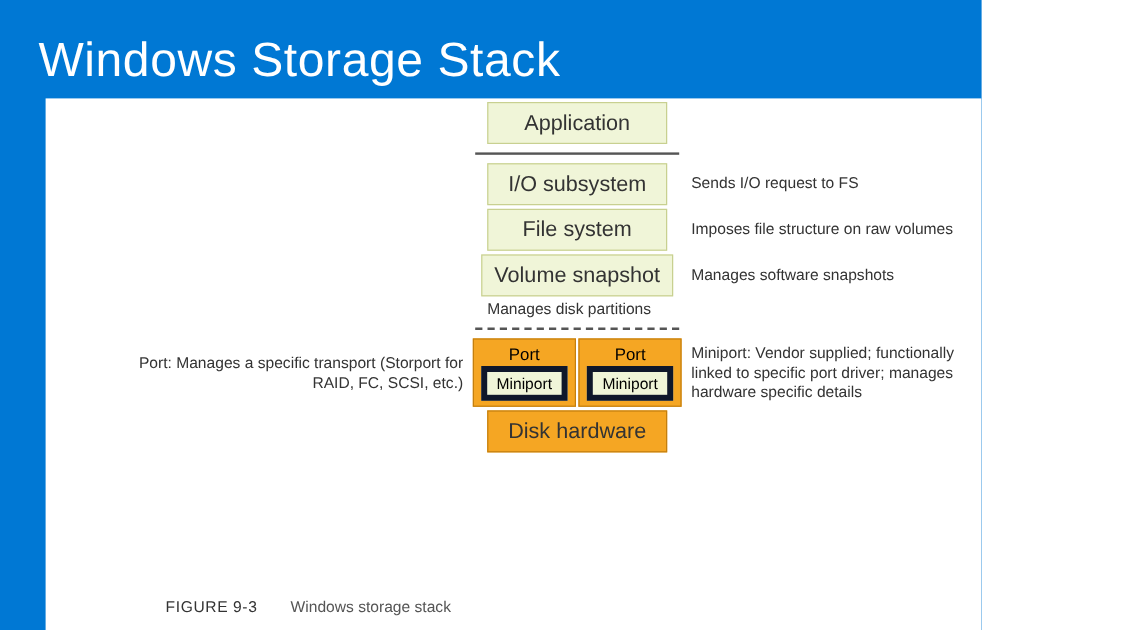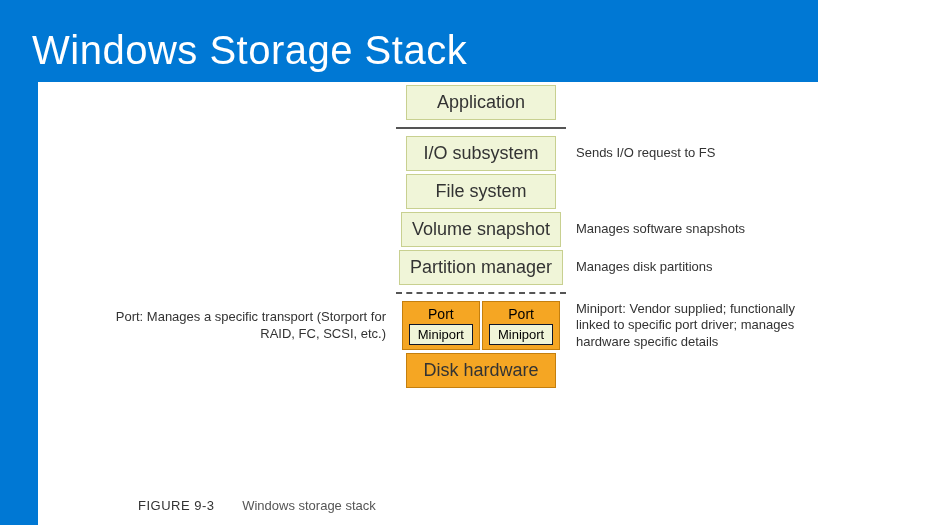--- a/index.html
+++ b/index.html
@@ -13,21 +13,21 @@
   .box-col { width: 170px; display: flex; justify-content: center; }
   .right-desc { flex: 1; font-size: 13px; color: #333; line-height: 1.25; padding-left: 10px; max-width: 360px; }
   .box { border: 1px solid #999; padding: 6px 10px; font-size: 18px; color: #333; text-align: center; min-width: 150px; }
   .green { background: #f0f5d8; border-color: #c8d090; }
   .orange { background: #f5a623; border-color: #c47f0e; }
   .sep { width: 170px; margin: 4px auto; }
   .solid-line { border-top: 2px solid #555; }
   .dashed-line { border-top: 2px dashed #555; }
   .port-group { display: flex; gap: 2px; }
   .port-box { background: #f5a623; border: 1px solid #c47f0e; padding: 4px 6px; font-size: 14px; text-align: center; min-width: 72px; }
-  .mini-box { background: #f0f5d8; border: 1px solid #0f172a; font-size: 13px; padding: 2px 8px; margin-top: 2px; display: inline-block; }
+  .mini-box { background: #f0f5d8; border: 5px solid #0f172a; font-size: 13px; padding: 2px 8px; margin-top: 2px; display: inline-block; }
   .caption { position: absolute; left: 100px; bottom: 12px; font-size: 13px; color: #555; }
   .caption b { color: #333; font-weight: 400; letter-spacing: 0.5px; margin-right: 24px; }
   .watermark { position: absolute; right: 16px; bottom: 8px; opacity: 0.55; }
   .watermark svg { display: block; }
   .wm-text { font-size: 13px; fill: #888; font-family: Arial, sans-serif; }
 </style>
 </head>
 <body>
 
 <div class="slide">
@@ -58,36 +58,34 @@
             <div class="box green">I/O subsystem</div>
           </div>
         <div class="right-desc">Sends I/O request to FS</div>
       </div>
 
       <div class="row">
         <div class="left-desc"></div>
         <div class="box-col">
             <div class="box green">File system</div>
           </div>
+        <div class="right-desc">Imposes file structure on raw volumes</div>
       </div>
 
       <div class="row">
         <div class="left-desc"></div>
         <div class="box-col">
             <div class="box green">Volume snapshot</div>
           </div>
         <div class="right-desc">Manages software snapshots</div>
       </div>
 
 
       <div class="row">
         <div class="left-desc"></div>
-        <div class="box-col">
-            <div class="box green">Partition manager</div>
-          </div>
         <div class="right-desc">Manages disk partitions</div>
       </div>
 
       <div class="row">
         <div class="left-desc"></div>
         <div class="box-col">
             <div class="sep dashed-line"></div>
           </div>
         <div class="right-desc"></div>
       </div>

